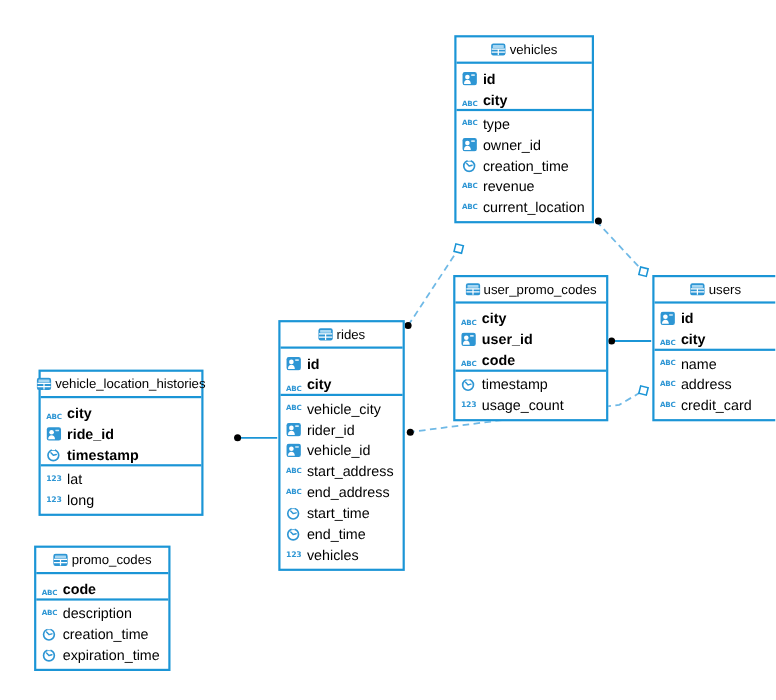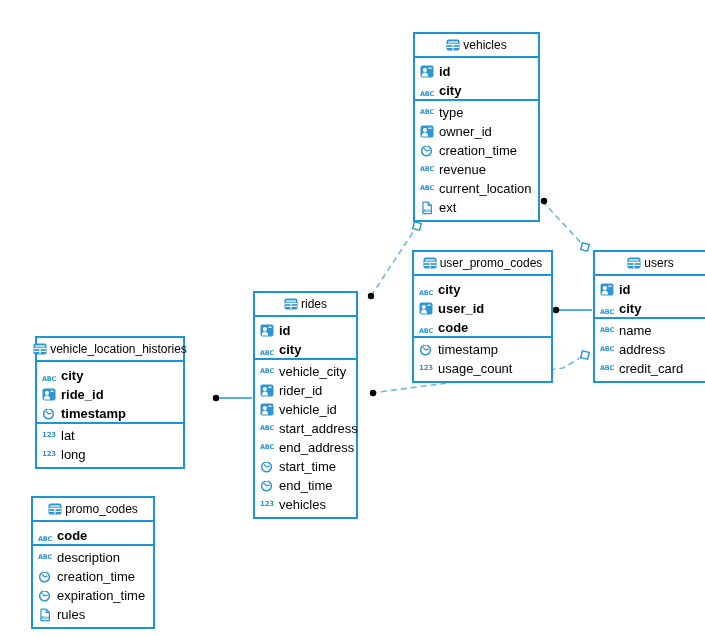--- a/index.html
+++ b/index.html
@@ -120,30 +120,20 @@
               <span class="gicon-txt">ABC</span>
             </span>
             <span class="cname">revenue</span>
           </div>
           <div class="row">
             <span class="icon">
               <span class="gicon-txt">ABC</span>
             </span>
             <span class="cname">current_location</span>
           </div>
-          <div class="row">
-            <span class="icon">
-              <svg width="14" height="14" viewBox="0 0 14 14">
-      <path d="M3 1.2 H8.2 L11.4 4.4 V12.6 H3 Z" fill="#fff" stroke="#2e96d4" stroke-width="1.2" stroke-linejoin="round"></path>
-      <path d="M8.2 1.2 V4.4 H11.4" fill="none" stroke="#2e96d4" stroke-width="1.2" stroke-linejoin="round"></path>
-      <text x="7.2" y="11.2" font-size="3.6" font-weight="bold" fill="#2e96d4" text-anchor="middle" font-family="'DejaVu Sans',sans-serif">JSON</text>
-              </svg>
-            </span>
-            <span class="cname">ext</span>
-          </div>
         </div>
       </div>
       <div class="table" style="left: 412px; top: 250px; width: 141px;">
         <div class="thead">
           <span class="icon" style="width: auto;">
             <svg width="14" height="12" viewBox="0 0 14 12">
       <rect x="0.5" y="0.5" width="13" height="11" rx="2" fill="#2e96d4"></rect>
       <rect x="2" y="2" width="10" height="2.6" rx="0.5" fill="#a8d7f2"></rect>
       <line x1="1" y1="5.6" x2="13" y2="5.6" stroke="#fff" stroke-width="1.1"></line>
       <line x1="7" y1="5.6" x2="7" y2="11" stroke="#fff" stroke-width="1.1"></line>
@@ -242,21 +232,21 @@
             <span class="cname">address</span>
           </div>
           <div class="row">
             <span class="icon">
               <span class="gicon-txt">ABC</span>
             </span>
             <span class="cname">credit_card</span>
           </div>
         </div>
       </div>
-      <div class="table" style="left: 253px; top: 291px; width: 105px;">
+      <div class="table" style="left: 253px; top: 291px; width: 115px;">
         <div class="thead">
           <span class="icon" style="width: auto;">
             <svg width="14" height="12" viewBox="0 0 14 12">
       <rect x="0.5" y="0.5" width="13" height="11" rx="2" fill="#2e96d4"></rect>
       <rect x="2" y="2" width="10" height="2.6" rx="0.5" fill="#a8d7f2"></rect>
       <line x1="1" y1="5.6" x2="13" y2="5.6" stroke="#fff" stroke-width="1.1"></line>
       <line x1="7" y1="5.6" x2="7" y2="11" stroke="#fff" stroke-width="1.1"></line>
       <line x1="1" y1="8.4" x2="13" y2="8.4" stroke="#fff" stroke-width="1.1"></line>
             </svg>
           </span>
@@ -447,27 +437,17 @@
           </div>
           <div class="row">
             <span class="icon">
               <svg width="13" height="13" viewBox="0 0 13 13">
       <circle cx="6.5" cy="6.9" r="4.9" fill="none" stroke="#2e96d4" stroke-width="1.5"></circle>
       <path d="M6.5 6.9 L4.3 4.6 M6.5 6.9 L9.2 6.2" stroke="#2e96d4" stroke-width="1.3" stroke-linecap="round"></path>
       <path d="M4.9 1.2 A5.9 5.9 0 0 1 8.1 1.2" fill="none" stroke="#fff" stroke-width="2.2"></path>
               </svg>
             </span>
             <span class="cname">expiration_time</span>
-          </div>
-          <div class="row">
-            <span class="icon">
-              <svg width="14" height="14" viewBox="0 0 14 14">
-      <path d="M3 1.2 H8.2 L11.4 4.4 V12.6 H3 Z" fill="#fff" stroke="#2e96d4" stroke-width="1.2" stroke-linejoin="round"></path>
-      <path d="M8.2 1.2 V4.4 H11.4" fill="none" stroke="#2e96d4" stroke-width="1.2" stroke-linejoin="round"></path>
-      <text x="7.2" y="11.2" font-size="3.6" font-weight="bold" fill="#2e96d4" text-anchor="middle" font-family="'DejaVu Sans',sans-serif">JSON</text>
-              </svg>
-            </span>
-            <span class="cname">rules</span>
           </div>
         </div>
       </div>
     </div>
 </div>
 
 </body></html>

